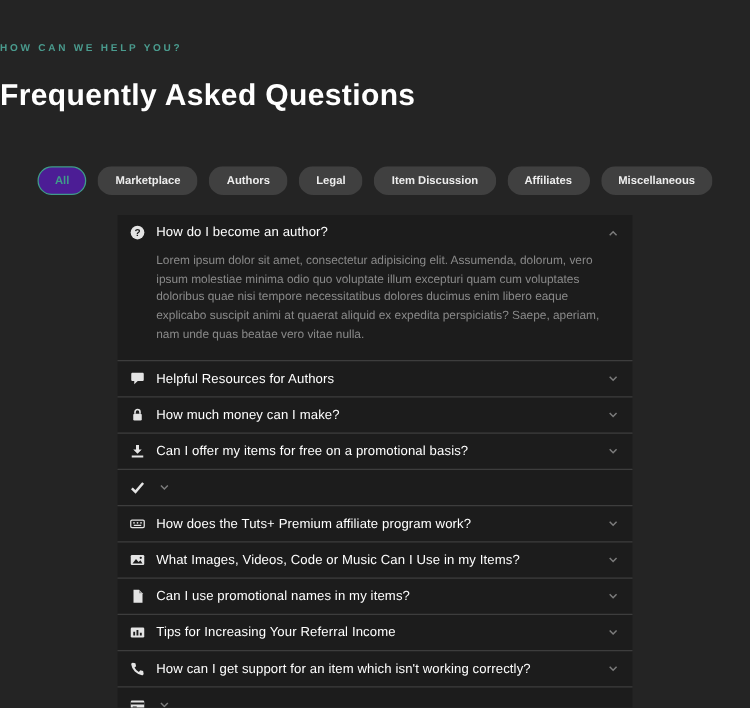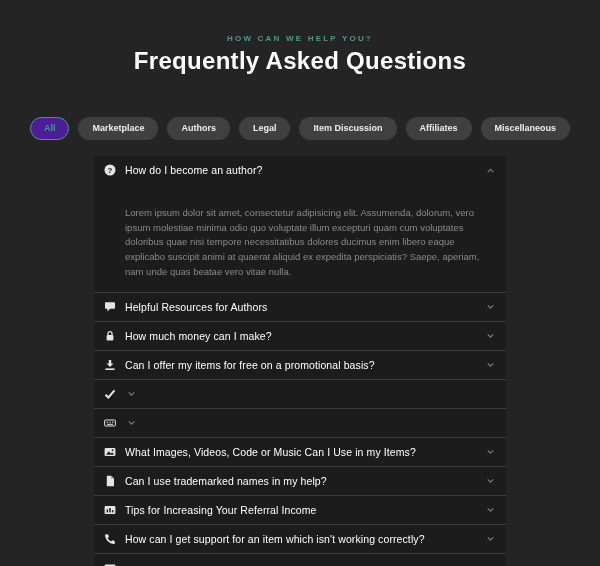--- a/index.html
+++ b/index.html
@@ -6,30 +6,28 @@
   html, body { width: 600px; height: 566px; }
   body {
     background: #242424;
     font-family: "Liberation Sans", sans-serif;
     overflow: hidden;
   }
   .page { width: 600px; height: 566px; }
 
   .eyebrow {
     padding-top: 34px;
-    text-align: center;
     font-size: 8px;
     font-weight: bold;
     letter-spacing: 2.2px;
     text-transform: uppercase;
     color: #4a9b8e;
   }
   .title {
-    margin-top: 4px;
-    text-align: center;
+    margin-top: 20px;
     font-size: 24px;
     font-weight: bold;
     color: #ffffff;
     letter-spacing: 0.3px;
   }
 
   .tabs {
     margin-top: 42px;
     display: flex;
     justify-content: center;
@@ -92,21 +90,20 @@
     width: 12px; height: 12px;
     display: inline-flex;
     align-items: center;
     justify-content: center;
   }
   .faq-answer {
     padding: 2px 14px 12px 31px;
     font-size: 9.5px;
     line-height: 1.55;
     color: #8a8a8a;
-    margin-top: 20px;
   }
 </style>
 </head>
 <body>
 
 <div class="page">
   <div class="eyebrow">How can we help you?</div>
   <h1 class="title">Frequently Asked Questions</h1>
   <div class="tabs" id="tabs">
   <button class="tab active">
@@ -229,20 +226,21 @@
     <div class="faq-header">
       <span class="faq-icon">
             <svg width="12" height="12" viewBox="0 0 12 12">
               <rect x="0.6" y="3" width="10.8" height="6" rx="1" fill="none" stroke="#e4e4e4" stroke-width="1"></rect>
               <circle cx="3.2" cy="5.2" r="0.7" fill="#e4e4e4"></circle>
               <circle cx="6" cy="5.2" r="0.7" fill="#e4e4e4"></circle>
               <circle cx="8.8" cy="5.2" r="0.7" fill="#e4e4e4"></circle>
               <rect x="3" y="6.8" width="6" height="1" fill="#e4e4e4"></rect>
             </svg>
           </span>
+      <span class="faq-question">How does the Tuts+ Premium affiliate program work?</span>
       <span class="chevron">
             <svg width="11" height="11" viewBox="0 0 12 12">
               <path d="M3 4.8 6 7.8 9 4.8" fill="none" stroke="#7c7c7c" stroke-width="1.3"></path>
             </svg>
           </span>
     </div>
 
   </div>
 
   <div class="faq-item">
@@ -265,21 +263,21 @@
   </div>
 
   <div class="faq-item">
     <div class="faq-header">
       <span class="faq-icon">
             <svg width="12" height="12" viewBox="0 0 12 12">
               <path d="M2.8 0.8h4.4l2.8 2.8v7.6H2.8z" fill="#e4e4e4"></path>
               <path d="M7.2 0.8v2.8H10z" fill="#999999"></path>
             </svg>
           </span>
-      <span class="faq-question">Can I use trademarked names in my help?</span>
+      <span class="faq-question">Can I use promotional names in my items?</span>
       <span class="chevron">
             <svg width="11" height="11" viewBox="0 0 12 12">
               <path d="M3 4.8 6 7.8 9 4.8" fill="none" stroke="#7c7c7c" stroke-width="1.3"></path>
             </svg>
           </span>
     </div>
 
   </div>
 
   <div class="faq-item">

